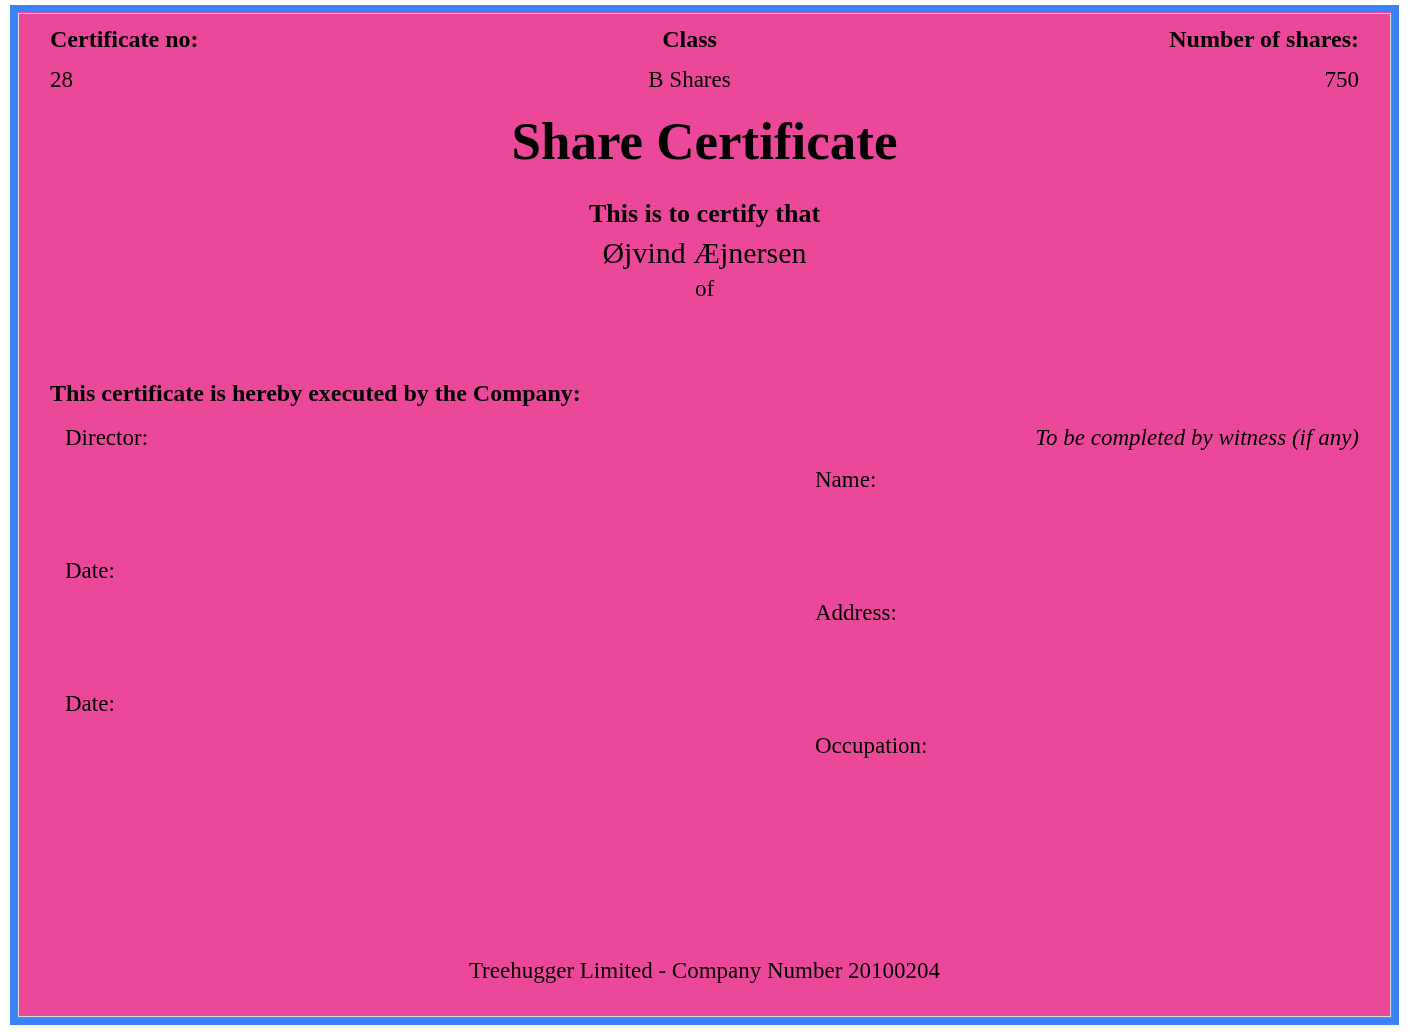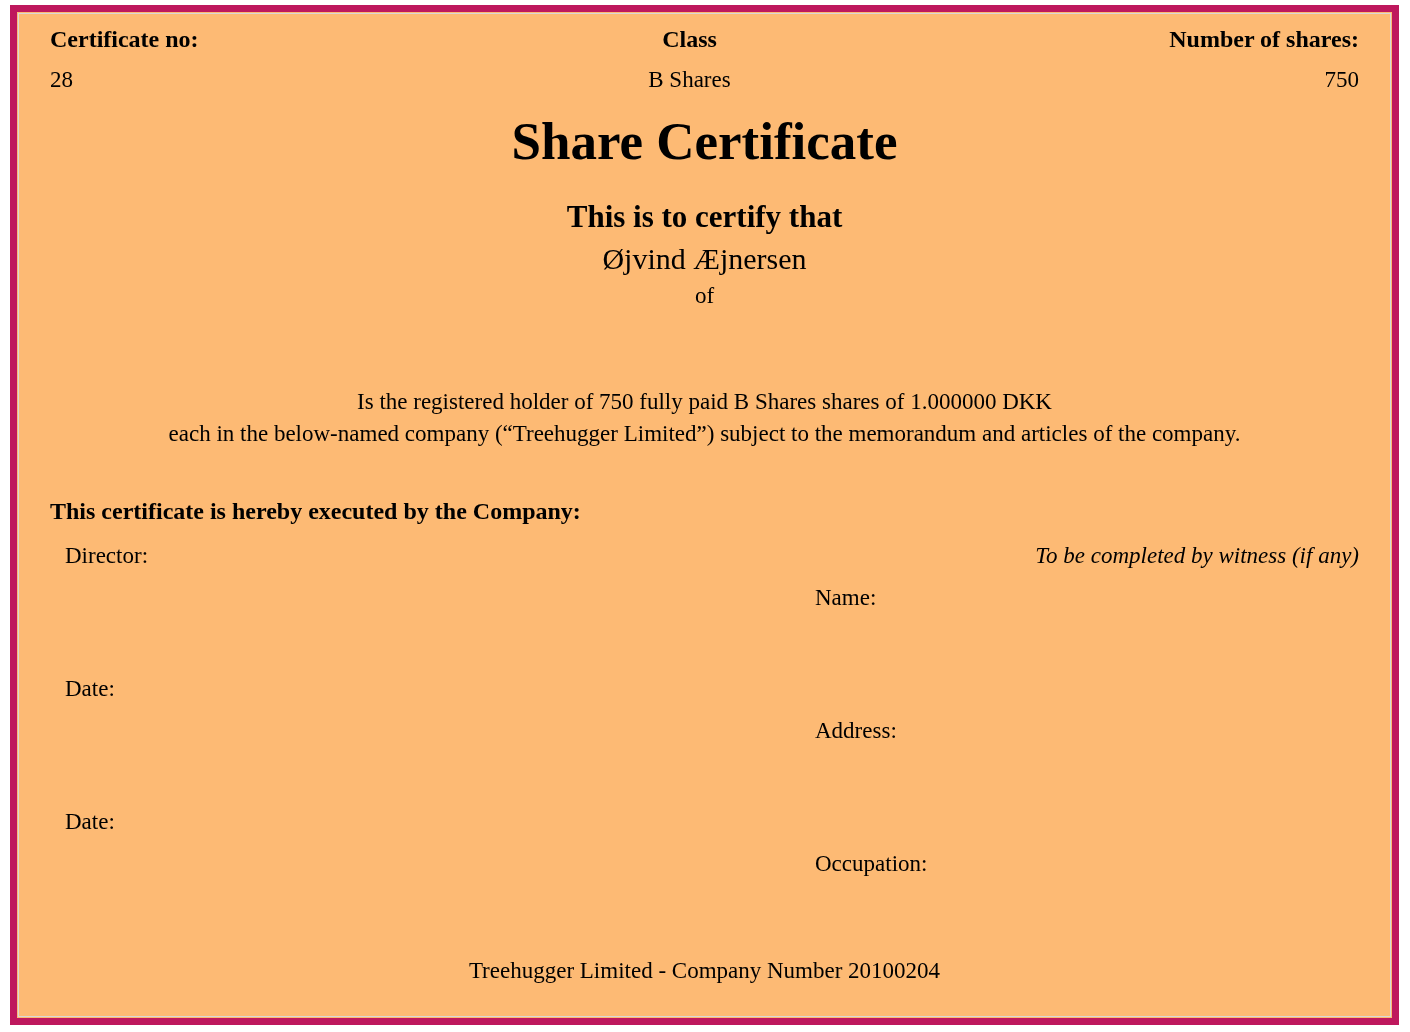--- a/index.html
+++ b/index.html
@@ -21,22 +21,22 @@
     width: 1410px;
     height: 1032px;
     box-sizing: border-box;
     padding: 5px 11px 7px 10px;
   }
   .frame {
     position: relative;
     box-sizing: border-box;
     width: 100%;
     height: 100%;
-    border: 7px solid #be185d;
-    background: #fdba74;
+    border: 7px solid #3b82f6;
+    background: #ec4899;
   }
   .inner-rule {
     position: absolute;
     box-sizing: border-box;
     left: 1px;
     right: 1px;
     top: 1px;
     bottom: 1px;
     border: 1px solid #d8d8d8;
     pointer-events: none;
@@ -82,21 +82,21 @@
     line-height: 1.05;
   }
 
   
   .certify {
     text-align: center;
     margin-top: 26px;
     line-height: 1.38;
   }
   .certify-lead {
-    font-size: 31px;
+    font-size: 26px;
     font-weight: bold;
   }
   .certify-name {
     font-size: 30px;
   }
   .certify-of {
     font-size: 23px;
   }
   .certify-company {
     font-size: 23px;
@@ -188,24 +188,20 @@
 
       <h1 class="title">Share Certificate</h1>
 
       <div class="certify">
         <div class="certify-lead">This is to certify that</div>
         <div class="certify-name">Øjvind Æjnersen</div>
         <div class="certify-of">of</div>
         <div class="certify-company"></div>
       </div>
 
-      <div class="holder">
-        <div>Is the registered holder of 750 fully paid B Shares shares of 1.000000 DKK</div>
-        <div>each in the below-named company (“Treehugger Limited”) subject to the memorandum and articles of the company.</div>
-      </div>
 
       <div class="exec-heading">This certificate is hereby executed by the Company:</div>
 
       <div class="sig">
 
         <div class="sig-col-left">
           <div class="sig-field">Director:</div>
           <div class="sig-field">Date:</div>
           <div class="sig-field-last">Date:</div>
         </div>

